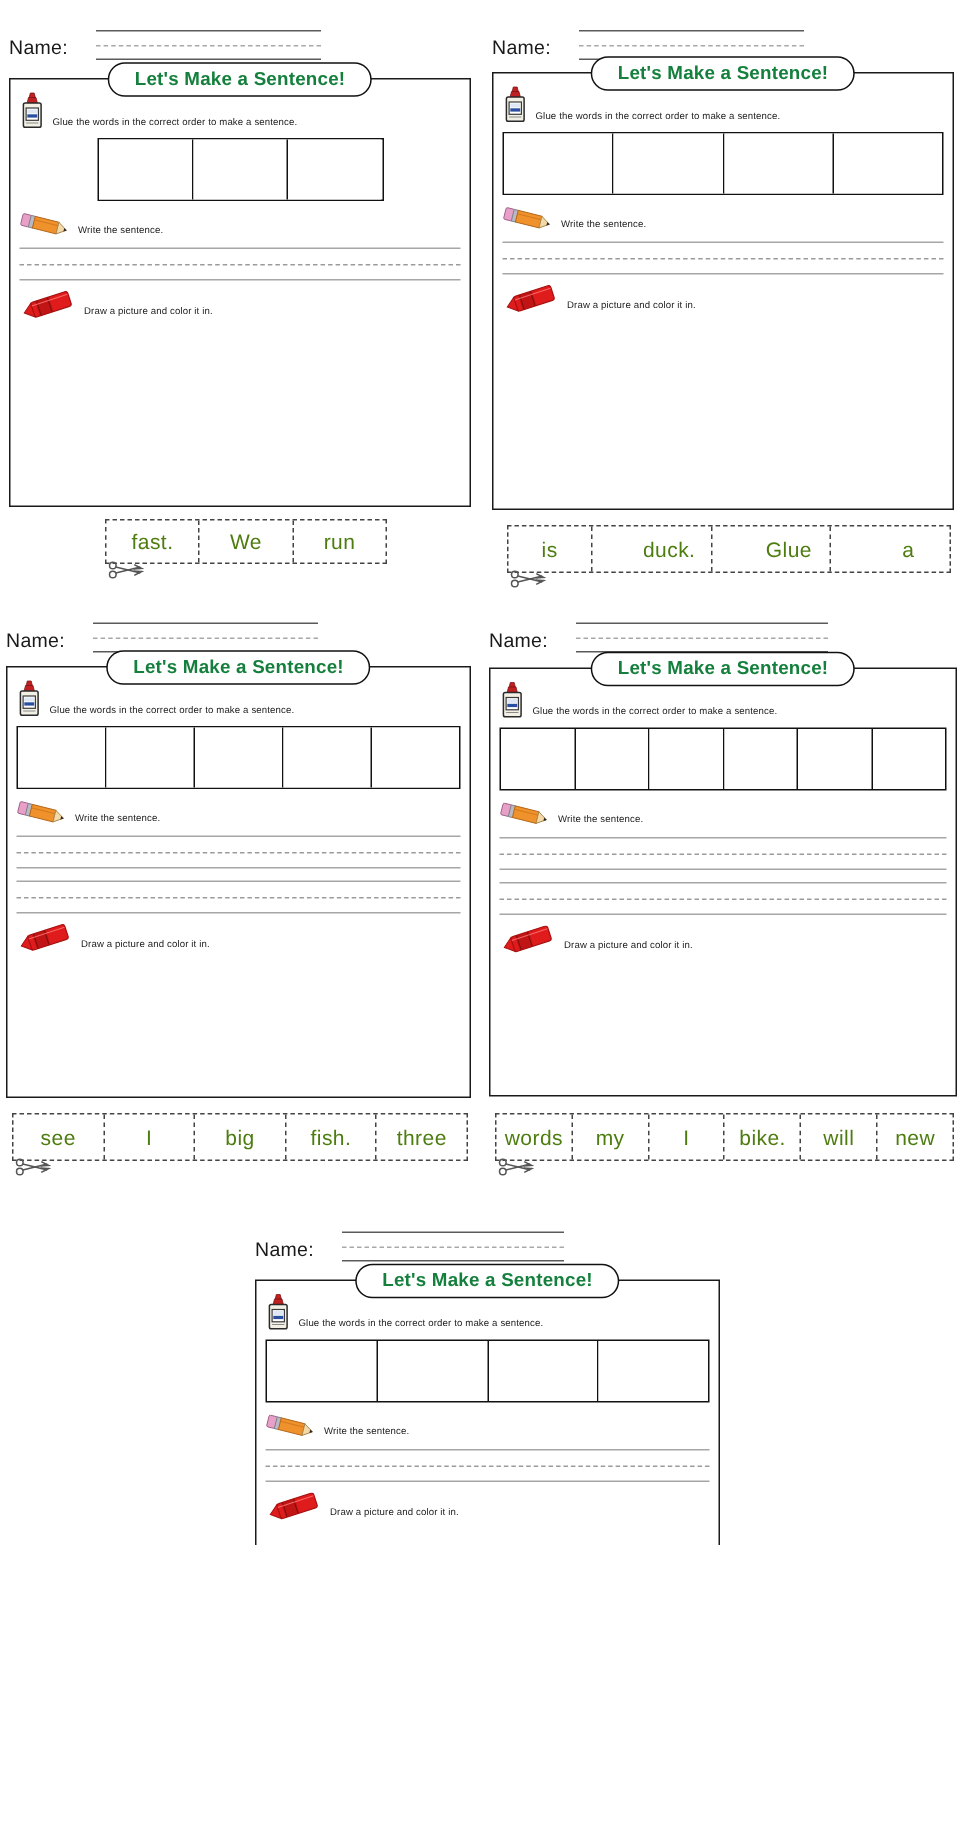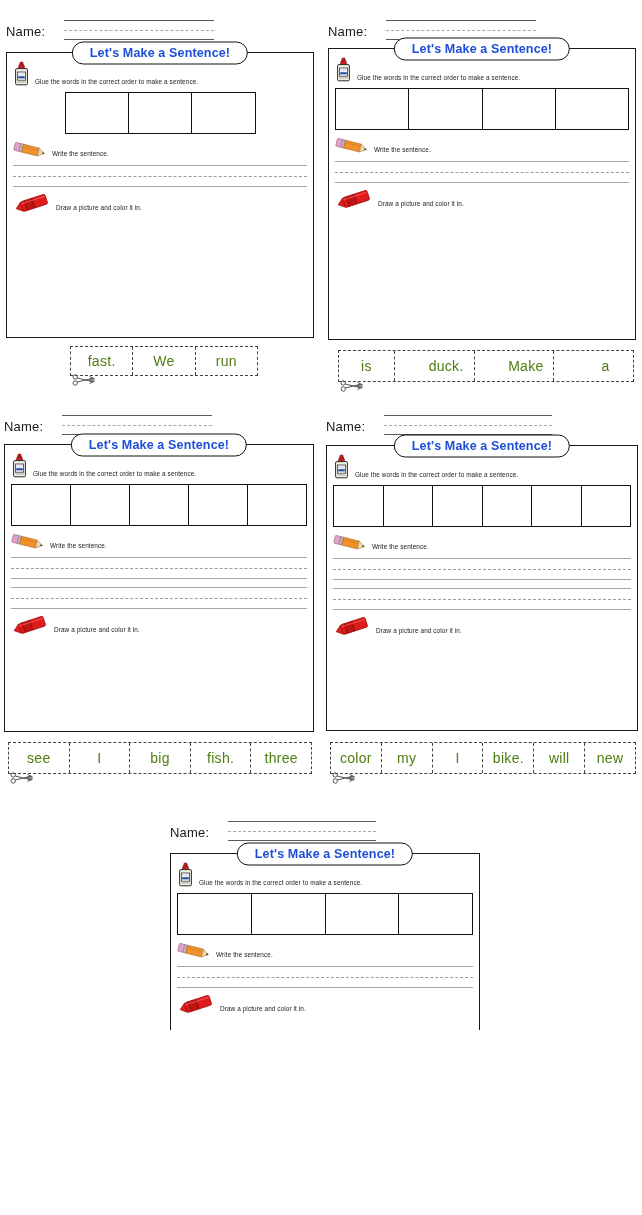--- a/index.html
+++ b/index.html
@@ -62,21 +62,21 @@
     position: absolute;
     top: 0;
     left: 50%;
     transform: translate(-50%, -50%);
     background: #ffffff;
     border: 1.6px solid #111;
     border-radius: 999px;
     padding: 3px 17px 4px 17px;
     font-size: 12.5px;
     font-weight: bold;
-    color: #1d4ed8;
+    color: #15803d;
     white-space: nowrap;
     letter-spacing: .15px;
     z-index: 5;
     font-family: "Liberation Sans", sans-serif;
   }
 
   
   .instr {
     display: flex;
     align-items: flex-end;
@@ -319,21 +319,21 @@
       </div>
       <div class="cards-wrap" style="position:absolute; left:10px; top:346px; width:296px;">
         <div class="cards" style="height:32px;gap:24px;">
           <div class="card">
             <span>is</span>
           </div>
           <div class="card">
             <span>duck.</span>
           </div>
           <div class="card">
-            <span>Make</span>
+            <span>Glue</span>
           </div>
           <div class="card">
             <span>a</span>
           </div>
         </div>
         <svg class="scissors" width="24" height="14" viewBox="0 0 24 14">
           <g stroke="#555555" fill="none" stroke-width="1">
             <circle cx="3.2" cy="4.0" r="2.2"></circle>
             <circle cx="3.2" cy="10.0" r="2.2"></circle>
             <path d="M5.2 5.0 L21.5 9.0"></path>
@@ -529,21 +529,21 @@
               </g>
             </svg>
             <span class="instr-text">Draw a picture and color it in.</span>
           </div>
           <div class="draw-area" style="height:88px;"></div>
         </div>
       </div>
       <div class="cards-wrap" style="position:absolute; left:4px; top:343px; width:306px;">
         <div class="cards" style="height:32px;">
           <div class="card">
-            <span>color</span>
+            <span>words</span>
           </div>
           <div class="card">
             <span>my</span>
           </div>
           <div class="card">
             <span>I</span>
           </div>
           <div class="card">
             <span>bike.</span>
           </div>

